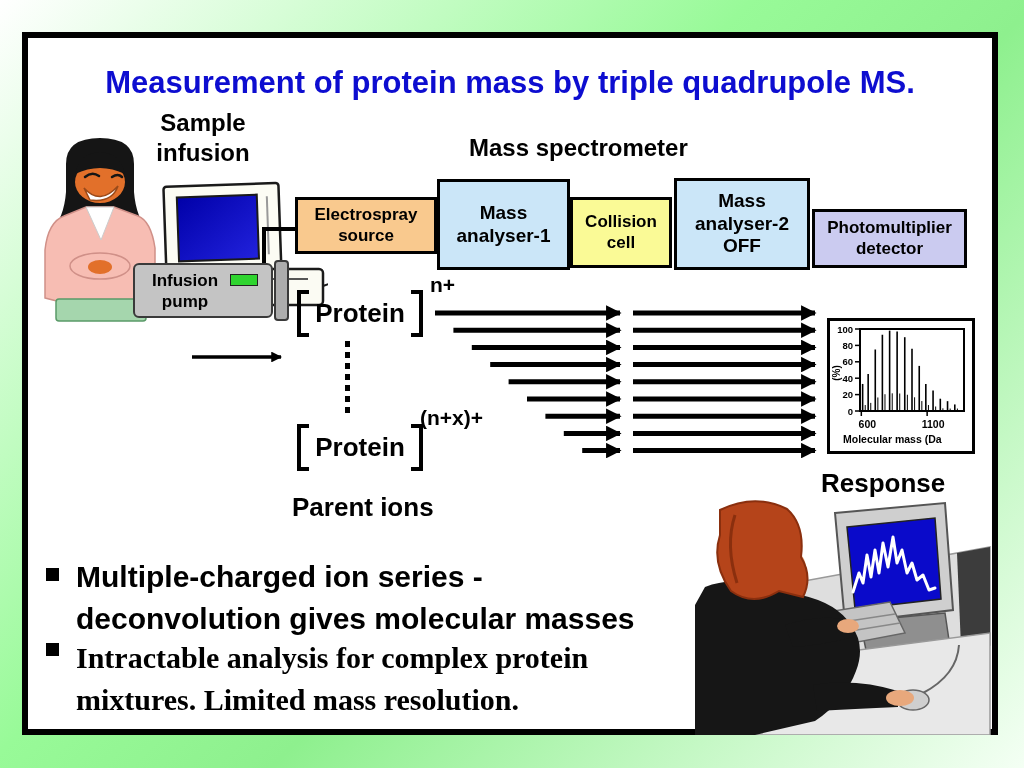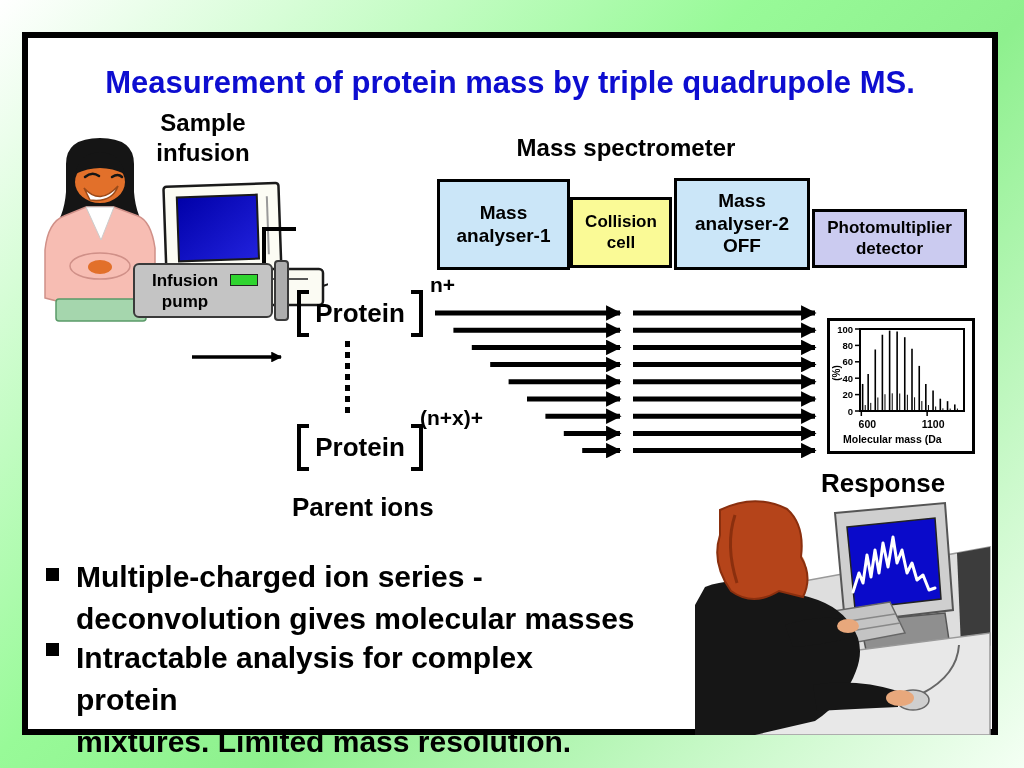--- a/index.html
+++ b/index.html
@@ -10,21 +10,21 @@
     font-weight:bold;color:#000;
   }
   .abs{position:absolute;}
   #slide{
     left:22px;top:32px;width:976px;height:703px;
     background:#fff;border:6px solid #000;box-sizing:border-box;z-index:0;
   }
   .pre{white-space:pre-line;}
   #title{left:40px;top:49px;width:940px;text-align:center;font-size:31px;letter-spacing:0px;z-index:5;margin-top:16px;}
   #sample-infusion{left:118px;top:108px;width:170px;text-align:center;font-size:24px;line-height:30px;z-index:5;}
-  #ms-heading{left:456px;top:134px;width:340px;text-align:center;font-size:24px;z-index:5;}
+  #ms-heading{left:469px;top:134px;width:340px;font-size:24px;z-index:5;}
   .msbox{
     box-sizing:border-box;border:3px solid #000;display:flex;align-items:center;justify-content:center;
     text-align:center;z-index:2;
   }
   .msbox .lbl{white-space:pre-line;line-height:1.18;}
   #box-electrospray{left:295px;top:197px;width:142px;height:57px;font-size:17px;}
   #box-analyser1{left:437px;top:179px;width:133px;height:91px;font-size:19px;z-index:3;}
   #box-collision{left:570px;top:197px;width:102px;height:71px;font-size:17px;}
   #box-analyser2{left:674px;top:178px;width:136px;height:92px;font-size:19px;z-index:3;}
   #box-photomultiplier{left:812px;top:196px;width:155px;height:59px;font-size:17px;margin-top:13px;}
@@ -54,39 +54,43 @@
   #response-label{left:821px;top:468px;font-size:26px;z-index:2;}
   
   #response-chart{left:827px;top:318px;width:148px;height:136px;border:3px solid #000;
       box-sizing:border-box;background:#fff;z-index:2;}
   
   .bullet-sq{width:13px;height:13px;background:#000;z-index:2;}
   #sq1{left:46px;top:568px;}
   #sq2{left:46px;top:643px;}
   .bullet-text{left:76px;width:560px;font-size:30px;line-height:42px;z-index:2;}
   #bullet1{top:556px;}
-  #bullet2{top:637px;}
+  #bullet2{top:637px;font-family:Liberation Serif, serif;}
   
   #overlay{left:0;top:0;z-index:2;pointer-events:none;}
   #clip-tl{left:28px;top:136px;z-index:1;}
   #clip-br{left:695px;top:495px;z-index:1;}
 </style>
 </head>
 <body>
 
 <div id="stage">
   <div id="slide" class="abs"></div>
 
   <div id="title" class="abs" style="color: rgb(13, 13, 208);">Measurement of protein mass by triple quadrupole MS.</div>
 
   <div id="sample-infusion" class="abs pre">Sample
 infusion</div>
 
   <div id="ms-heading" class="abs">Mass spectrometer</div>
 
+  <div id="box-electrospray" class="abs msbox" style="background-color: rgb(249, 201, 142);">
+    <span class="lbl">Electrospray
+source</span>
+  </div>
   <div id="box-analyser1" class="abs msbox" style="background-color: rgb(203, 230, 248);">
     <span class="lbl">Mass
 analyser-1</span>
   </div>
   <div id="box-collision" class="abs msbox" style="background-color: rgb(250, 250, 150);">
     <span class="lbl">Collision
 cell</span>
   </div>
   <div id="box-analyser2" class="abs msbox" style="background-color: rgb(203, 230, 248);">
     <span class="lbl">Mass

